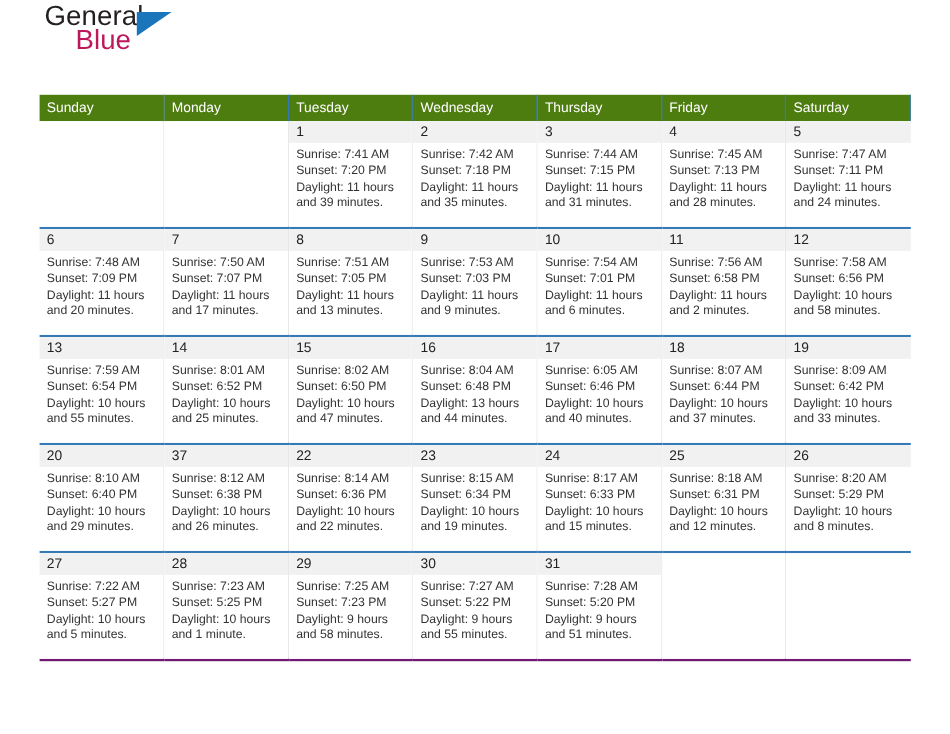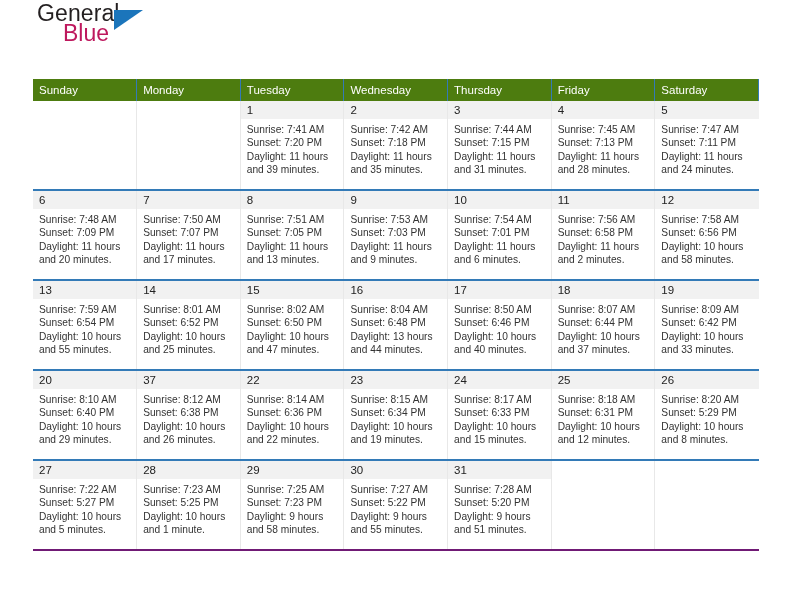--- a/index.html
+++ b/index.html
@@ -336,21 +336,21 @@
                 <div>Sunrise: 8:04 AM</div>
                 <div>Sunset: 6:48 PM</div>
                 <div class="daylight-line">Daylight: 13 hours and 44 minutes.</div>
               </div>
             </div>
           </td>
           <td>
             <div class="cell filled">
               <div class="daynum-bar">17</div>
               <div class="cell-body">
-                <div>Sunrise: 8:50 AM</div>
+                <div>Sunrise: 6:05 AM</div>
                 <div>Sunset: 6:46 PM</div>
                 <div class="daylight-line">Daylight: 10 hours and 40 minutes.</div>
               </div>
             </div>
           </td>
           <td>
             <div class="cell filled">
               <div class="daynum-bar">18</div>
               <div class="cell-body">
                 <div>Sunrise: 8:07 AM</div>

